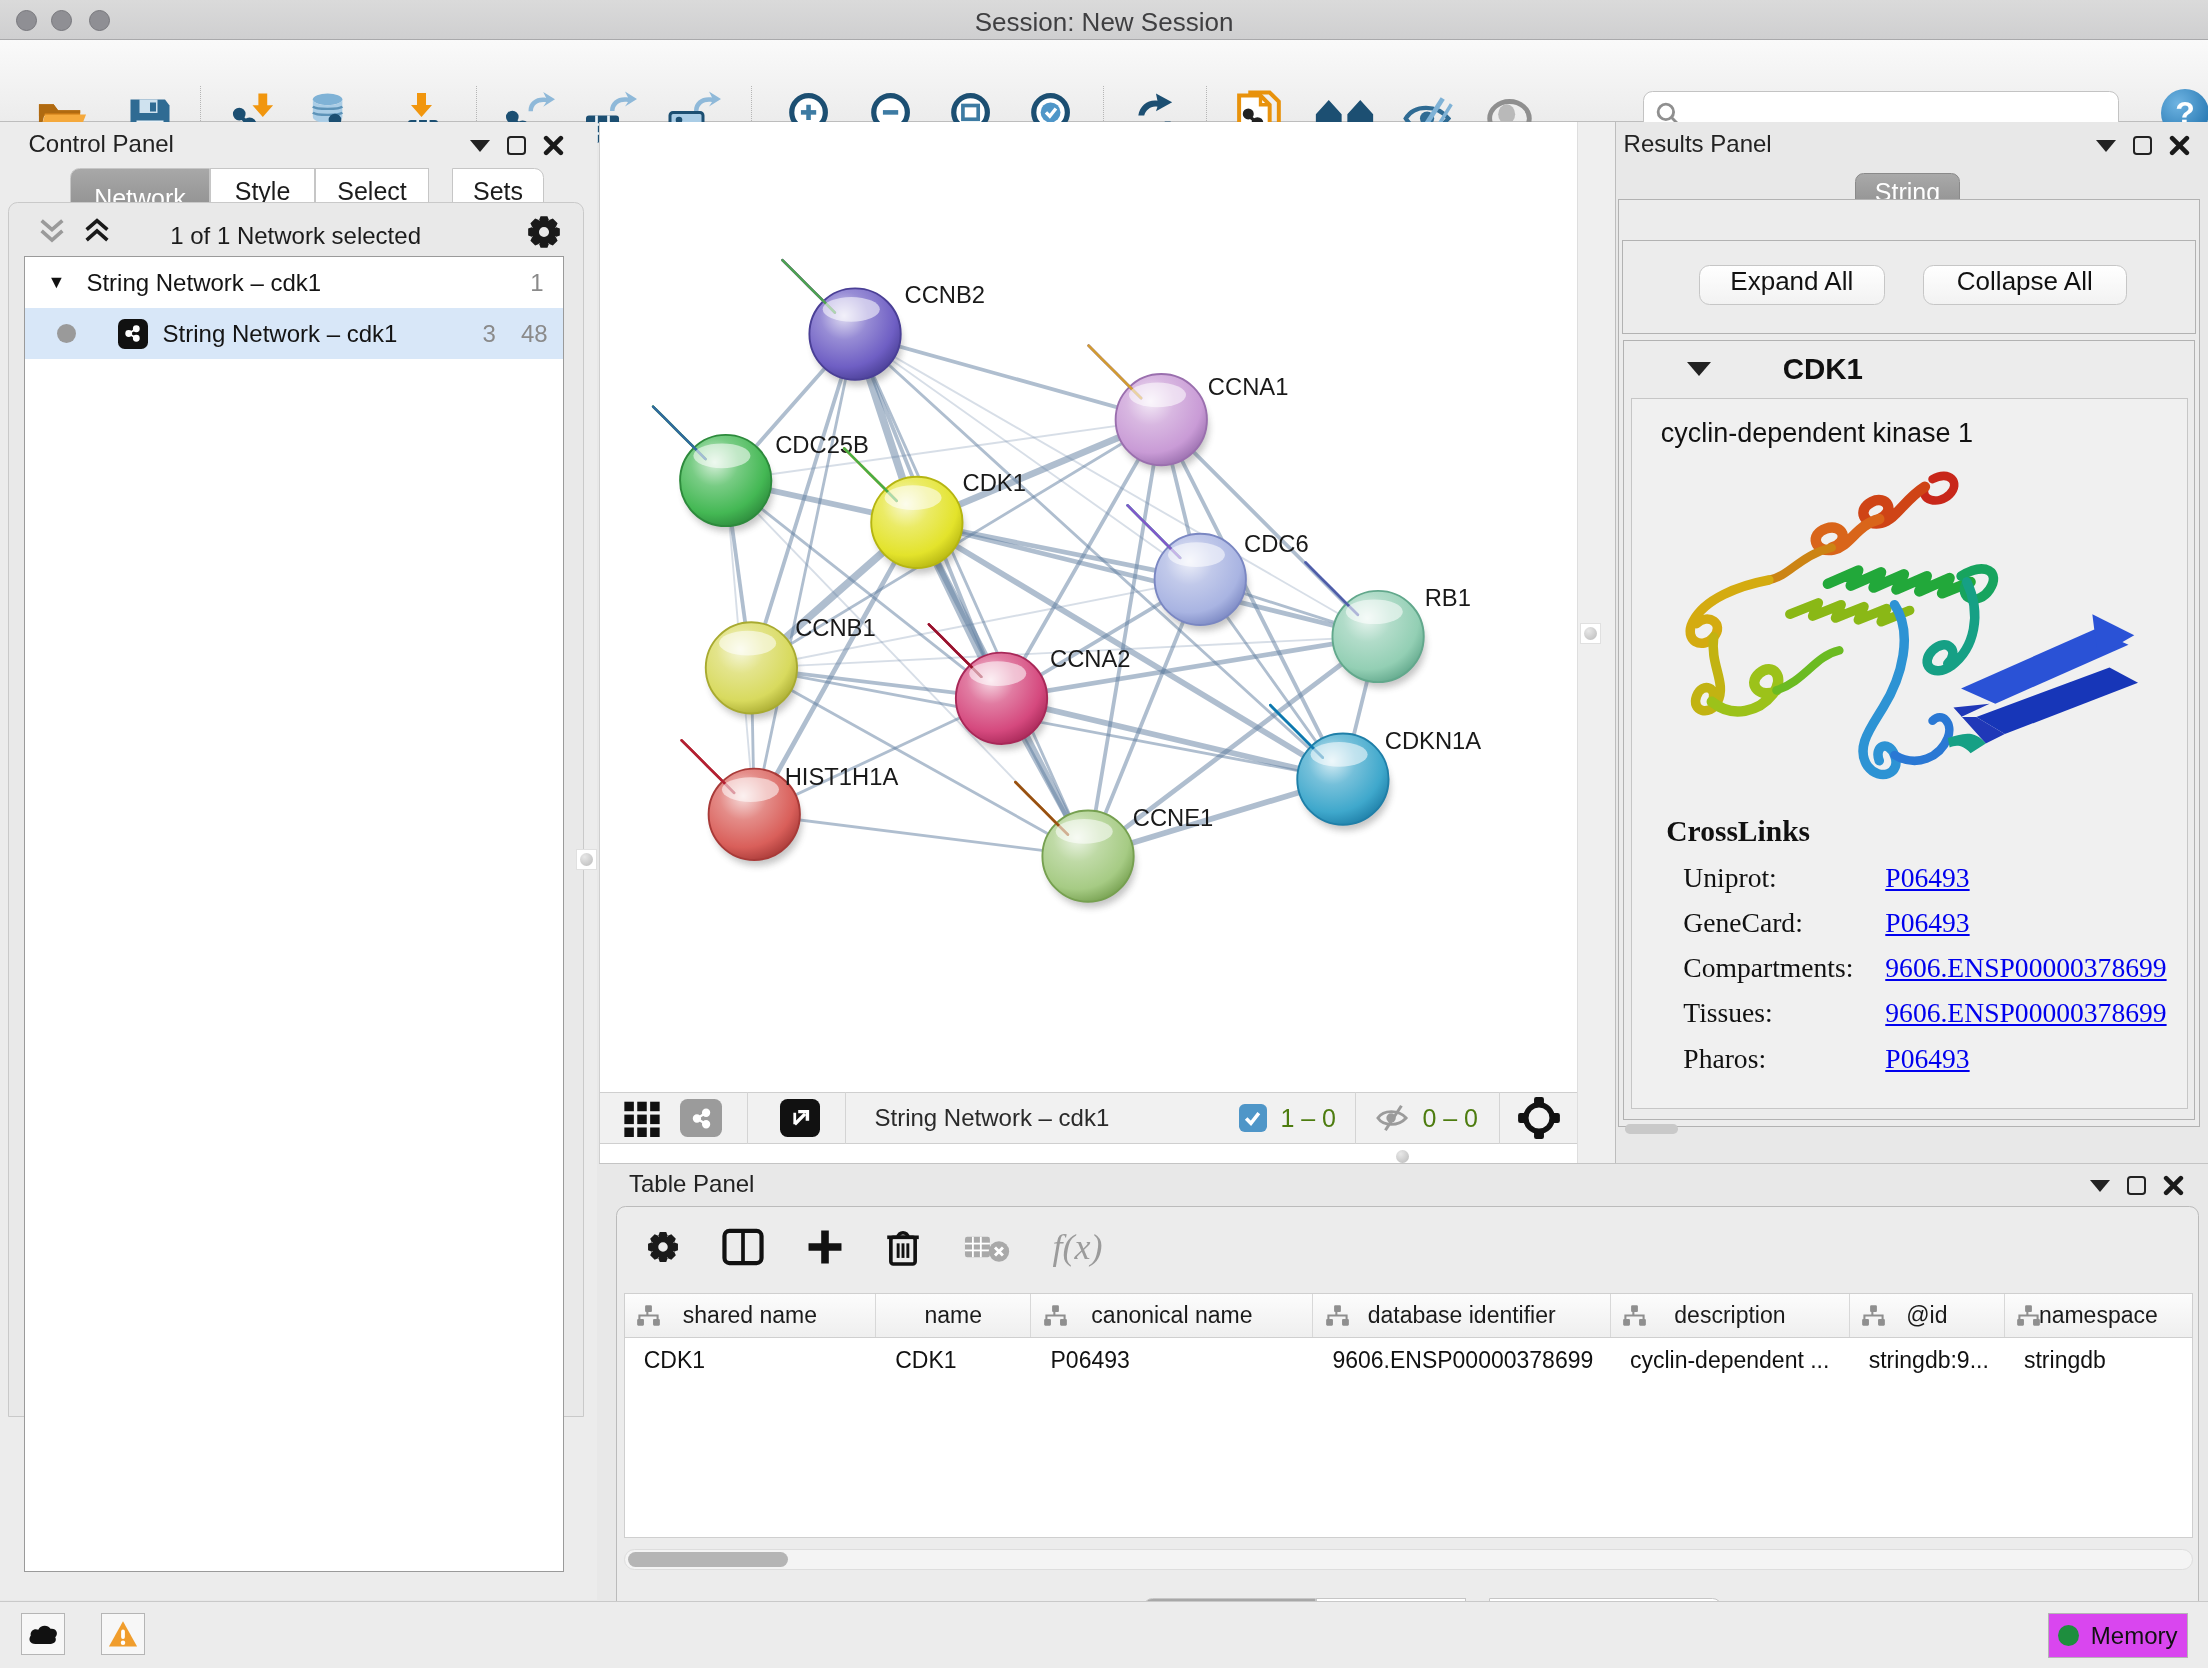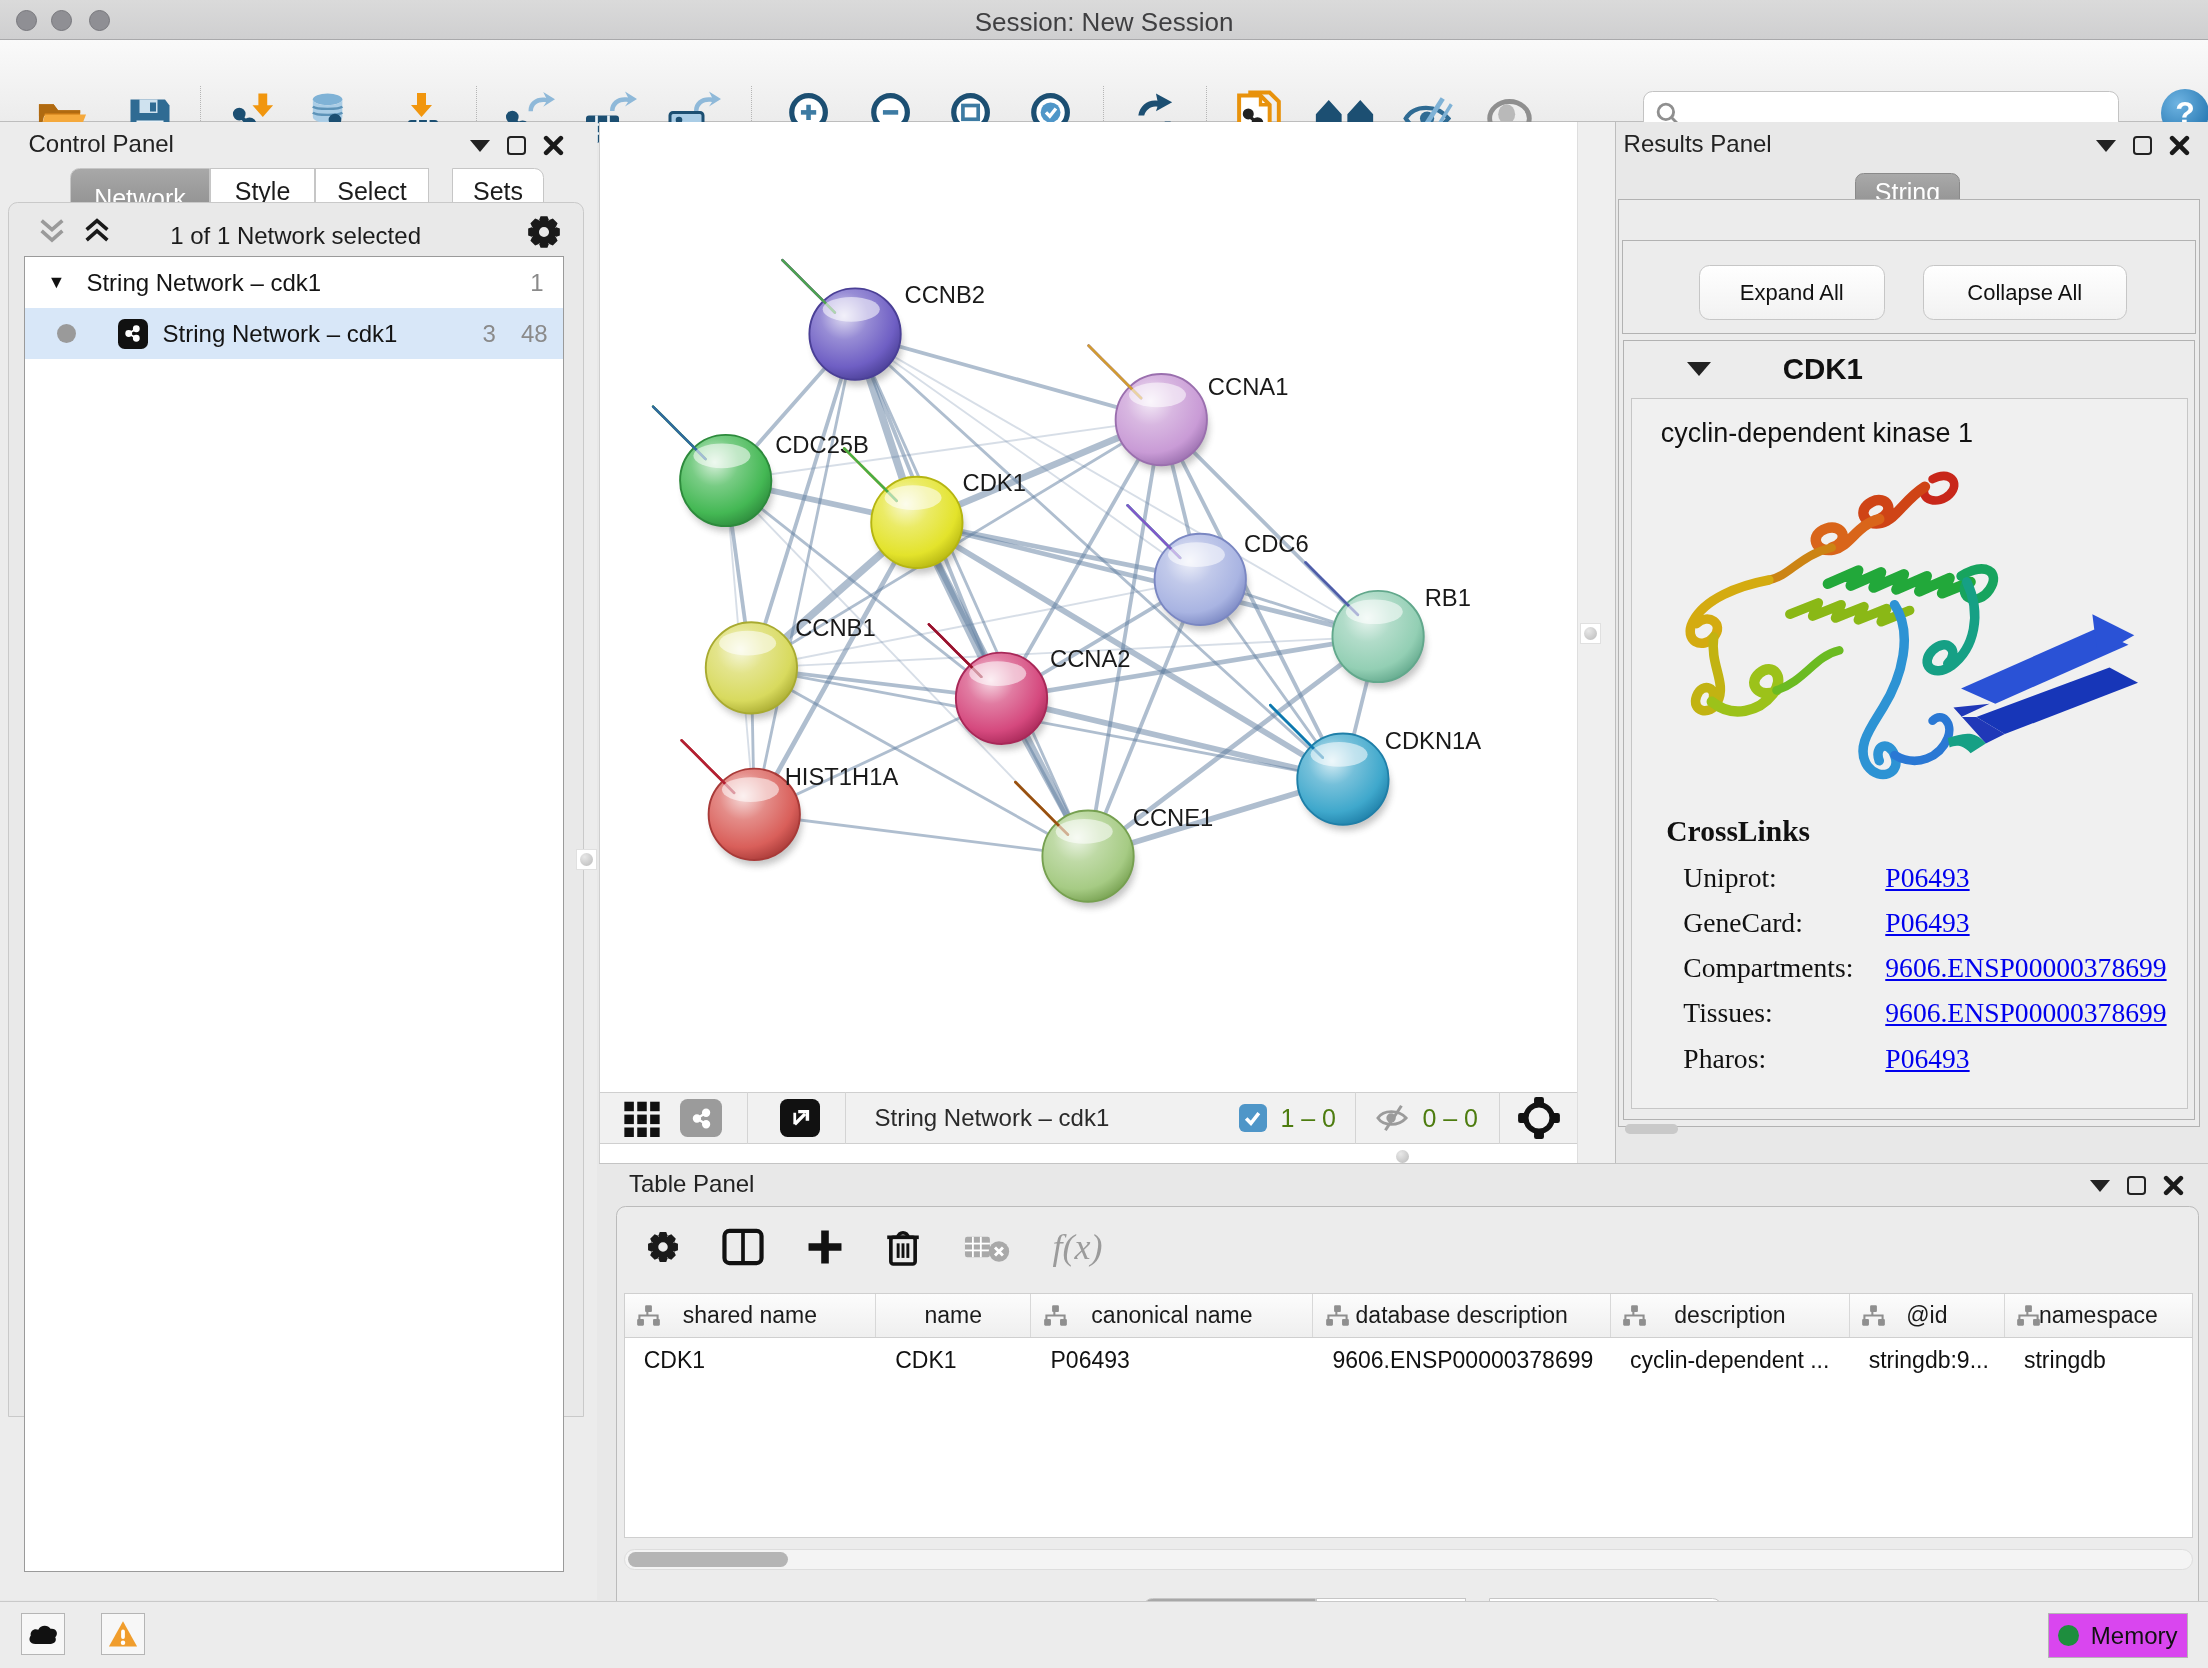--- a/index.html
+++ b/index.html
@@ -65,22 +65,22 @@
   .gutter-right { position:absolute; left:1577px; top:122px; width:38px; height:1041px; background:#efefef; border-left:1px solid #dedede; }
   .handlebox { position:absolute; width:21px; height:21px; background:#fff; border:1px solid #e0e0e0; display:flex; align-items:center; justify-content:center; }
   .handledot { width:13.3px; height:13.3px; border-radius:50%; background:radial-gradient(circle at 35% 30%, #e8e8e8, #b9b9b9); }
 
   
   .results-panel { position:absolute; left:1615px; top:122px; width:593px; height:1041px; background:#e8e8e8; border-left:1.9px solid #bdbdbd; }
   .rp-outer { position:absolute; left:1.9px; top:77px; width:582px; height:928px; background:#ececec; border:1px solid #b2b2b2; }
   .stringtab { position:absolute; left:239px; top:51px; width:105px; height:38px; background:linear-gradient(#a9a9a9,#8f8f8f);
     border:1px solid #8a8a8a; border-radius:8.6px; color:#fff; font-size:25px; display:flex; align-items:center; justify-content:center; }
   .rp-btnbox { position:absolute; left:2.9px; top:40px; width:574px; height:94px; border:1px solid #b2b2b2; background:#ececec; }
-  .rp-btn { position:absolute; top:24px; height:55px; background:linear-gradient(#ffffff,#f2f2f2); border:1px solid #c6c6c6;
-    border-radius:10.5px; font-size:22px; color:#111; display:flex; align-items:center; justify-content:center; cursor:pointer; }
+  .rp-btn { position:absolute; top:24px; height:40px; background:linear-gradient(#ffffff,#f2f2f2); border:1px solid #c6c6c6;
+    border-radius:10.5px; font-size:26px; color:#111; display:flex; align-items:flex-start; justify-content:center; cursor:pointer; }
   .rp-content { position:absolute; left:3.8px; top:140px; width:572px; height:780px; border:1px solid #b2b2b2; background:#ececec; }
   .genehdr { position:absolute; left:0; top:0; width:100%; height:55px; display:flex; align-items:center; }
   .genebox { position:absolute; left:7.6px; top:57px; width:557px; height:711px; border:1px solid #c6c6c6; background:#f0f0f0; }
   .crossrow { display:flex; font-family:"Liberation Serif", serif; font-size:27.6px; margin-top:13.3px; }
   .crossrow .cl { width:202px; color:#111; }
   .crossrow a { color:#0000ee; text-decoration:underline; }
 
   
   .table-panel { position:absolute; left:599px; top:1163px; width:1609px; height:438px; background:#e8e8e8; border-top:1.9px solid #c4c4c4; }
   .tp-box { position:absolute; left:17px; top:42px; width:1583px; height:396px; background:#ececec; border:1px solid #bbb; border-radius:9.5px 9.5px 0 0; }
@@ -829,21 +829,21 @@
           </div>
           <div class="th" style="width:303px">
             <svg width="25" height="23" viewBox="0 0 22 20">
                 <g fill="#8f8f8f">
               <rect x="8" y="1" width="6" height="6" rx="1"></rect>
                   <rect x="1" y="13" width="6" height="6" rx="1"></rect>
                   <rect x="15" y="13" width="6" height="6" rx="1"></rect>
               <path d="M10 7 L10 10 L3 10 L3 13 M10 10 L19 10 L19 13" stroke="#8f8f8f" stroke-width="1.8" fill="none"></path>
                 </g>
               </svg>
-            <span>database description</span>
+            <span>database identifier</span>
           </div>
           <div class="th" style="width:243px">
             <svg width="25" height="23" viewBox="0 0 22 20">
                 <g fill="#8f8f8f">
               <rect x="8" y="1" width="6" height="6" rx="1"></rect>
                   <rect x="1" y="13" width="6" height="6" rx="1"></rect>
                   <rect x="15" y="13" width="6" height="6" rx="1"></rect>
               <path d="M10 7 L10 10 L3 10 L3 13 M10 10 L19 10 L19 13" stroke="#8f8f8f" stroke-width="1.8" fill="none"></path>
                 </g>
               </svg>

